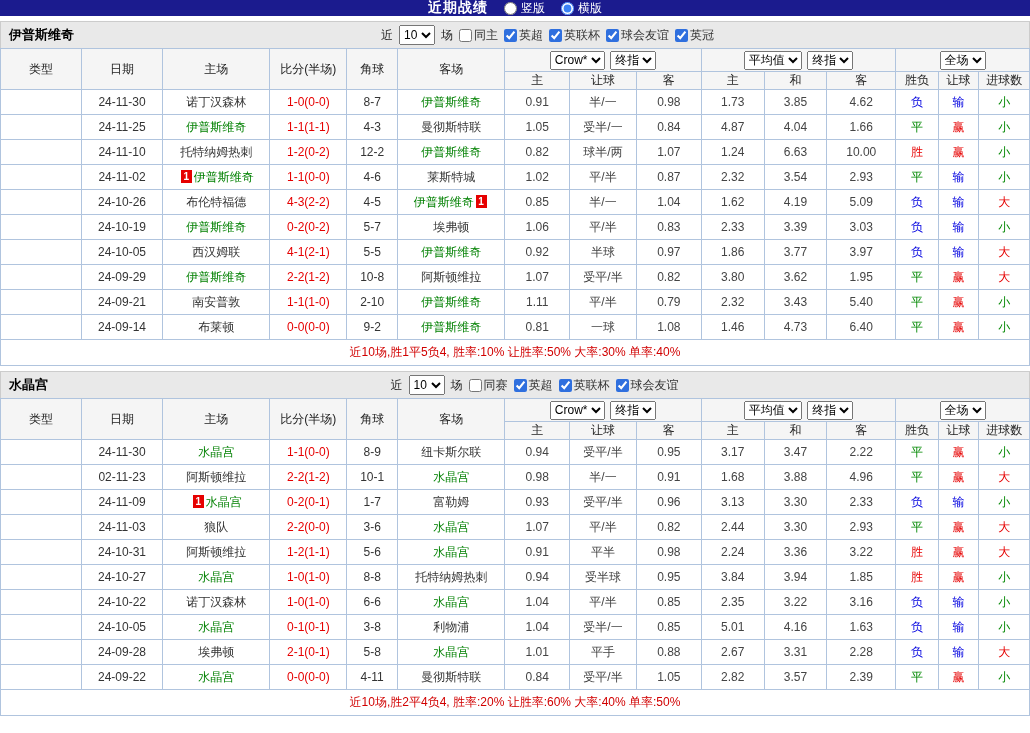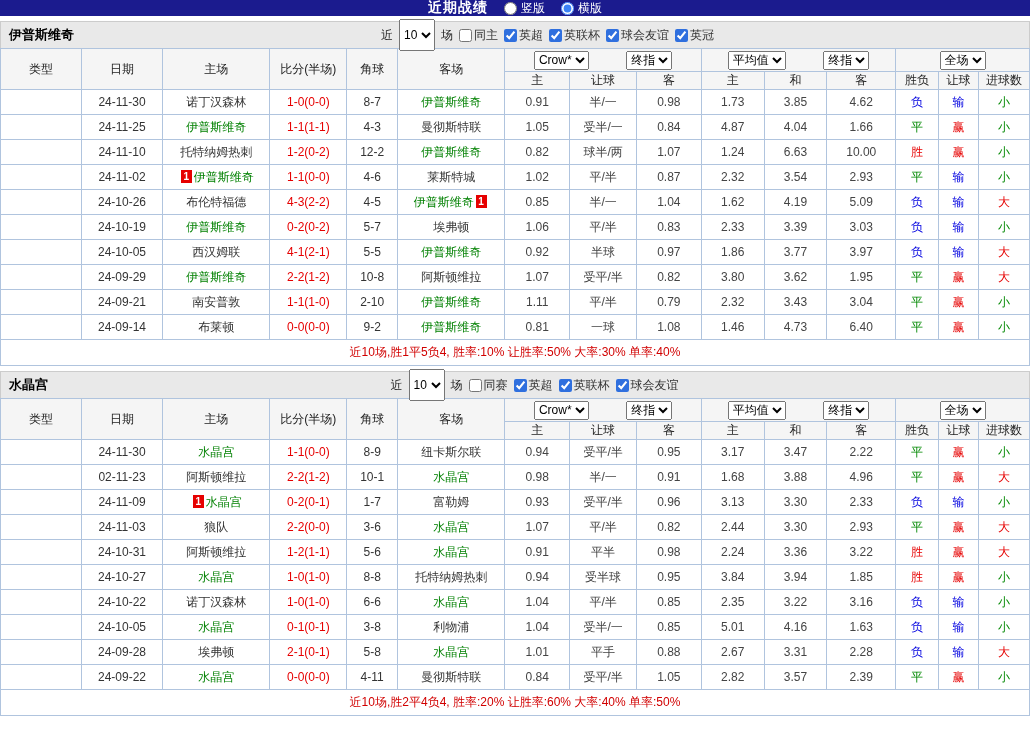--- a/index.html
+++ b/index.html
@@ -10,32 +10,32 @@
   .topbar{background:#1b1b8e;height:16px;display:flex;align-items:center;justify-content:center;gap:16px}
   .topbar .title{color:#fff;font-weight:bold;font-size:14px;letter-spacing:1px}
   .topbar .radio{display:inline-flex;gap:4px;color:#fff;cursor:pointer;font-size:12px}
   .topbar input{accent-color:#3b82f6}
 
   
   .team-section{margin-top:5px}
   .section-bar{height:27px;background:#e9e9e9;border:1px solid #ccc;border-bottom:0;display:flex;align-items:center;padding:0 8px}
   .team-name{font-weight:bold;font-size:13px;color:#000}
   .filters{flex:1;display:flex;align-items:center;justify-content:center;gap:6px}
-  .filters select{height:32px;font-size:12px}
+  .filters select{height:20px;font-size:12px}
   .flabel{color:#222}
   .fcheck{display:inline-flex;align-items:center;gap:2px;cursor:pointer}
   .fcheck input{accent-color:#2f6fde;width:13px;height:13px}
 
   
   table.stats{width:100%;border-collapse:collapse;table-layout:fixed}
   .stats th,.stats td{border:1px solid #b0c4de;text-align:center;overflow:hidden;white-space:nowrap}
   .stats thead th{background:#f5f5f5;font-weight:normal;color:#222}
   .head-top th{height:23px}
   .head-sub th{height:18px}
-  .selcell select{height:19px;font-size:12px;margin:0 17px;max-width:78px;vertical-align:middle}
+  .selcell select{height:19px;font-size:12px;margin:0 1px;max-width:78px;vertical-align:middle}
   .stats tbody td{height:25px;background:#fff}
 
   td.lg{color:#fff}
   .lg-red{background:#e53535}
   .lg-gray{background:#a3a3a3}
   td.score{color:#e60000}
   .team{color:#333;cursor:pointer}
   .team.focus{color:#008000}
   .badge{display:inline-block;background:#e60000;color:#fff;font-size:10px;font-weight:bold;line-height:13px;min-width:11px;height:13px;margin:0 2px;vertical-align:1px}
   td.t-red{color:#e60000}
@@ -280,21 +280,21 @@
           <td class="date">24-09-21</td>
           <td class="teamcell"><span class="team">南安普敦</span></td>
           <td class="score">1-1(1-0)</td>
           <td class="corner">2-10</td>
           <td class="teamcell"><span class="team focus">伊普斯维奇</span></td>
           <td class="odds">1.11</td>
           <td class="odds">平/半</td>
           <td class="odds">0.79</td>
           <td class="odds">2.32</td>
           <td class="odds">3.43</td>
-          <td class="odds">3.04</td>
+          <td class="odds">5.40</td>
           <td class="t-green">平</td>
           <td class="t-red">赢</td>
           <td class="t-green">小</td>
         </tr>
         <tr>
           <td class="lg lg-red">英超</td>
           <td class="date">24-09-14</td>
           <td class="teamcell"><span class="team">布莱顿</span></td>
           <td class="score">0-0(0-0)</td>
           <td class="corner">9-2</td>

